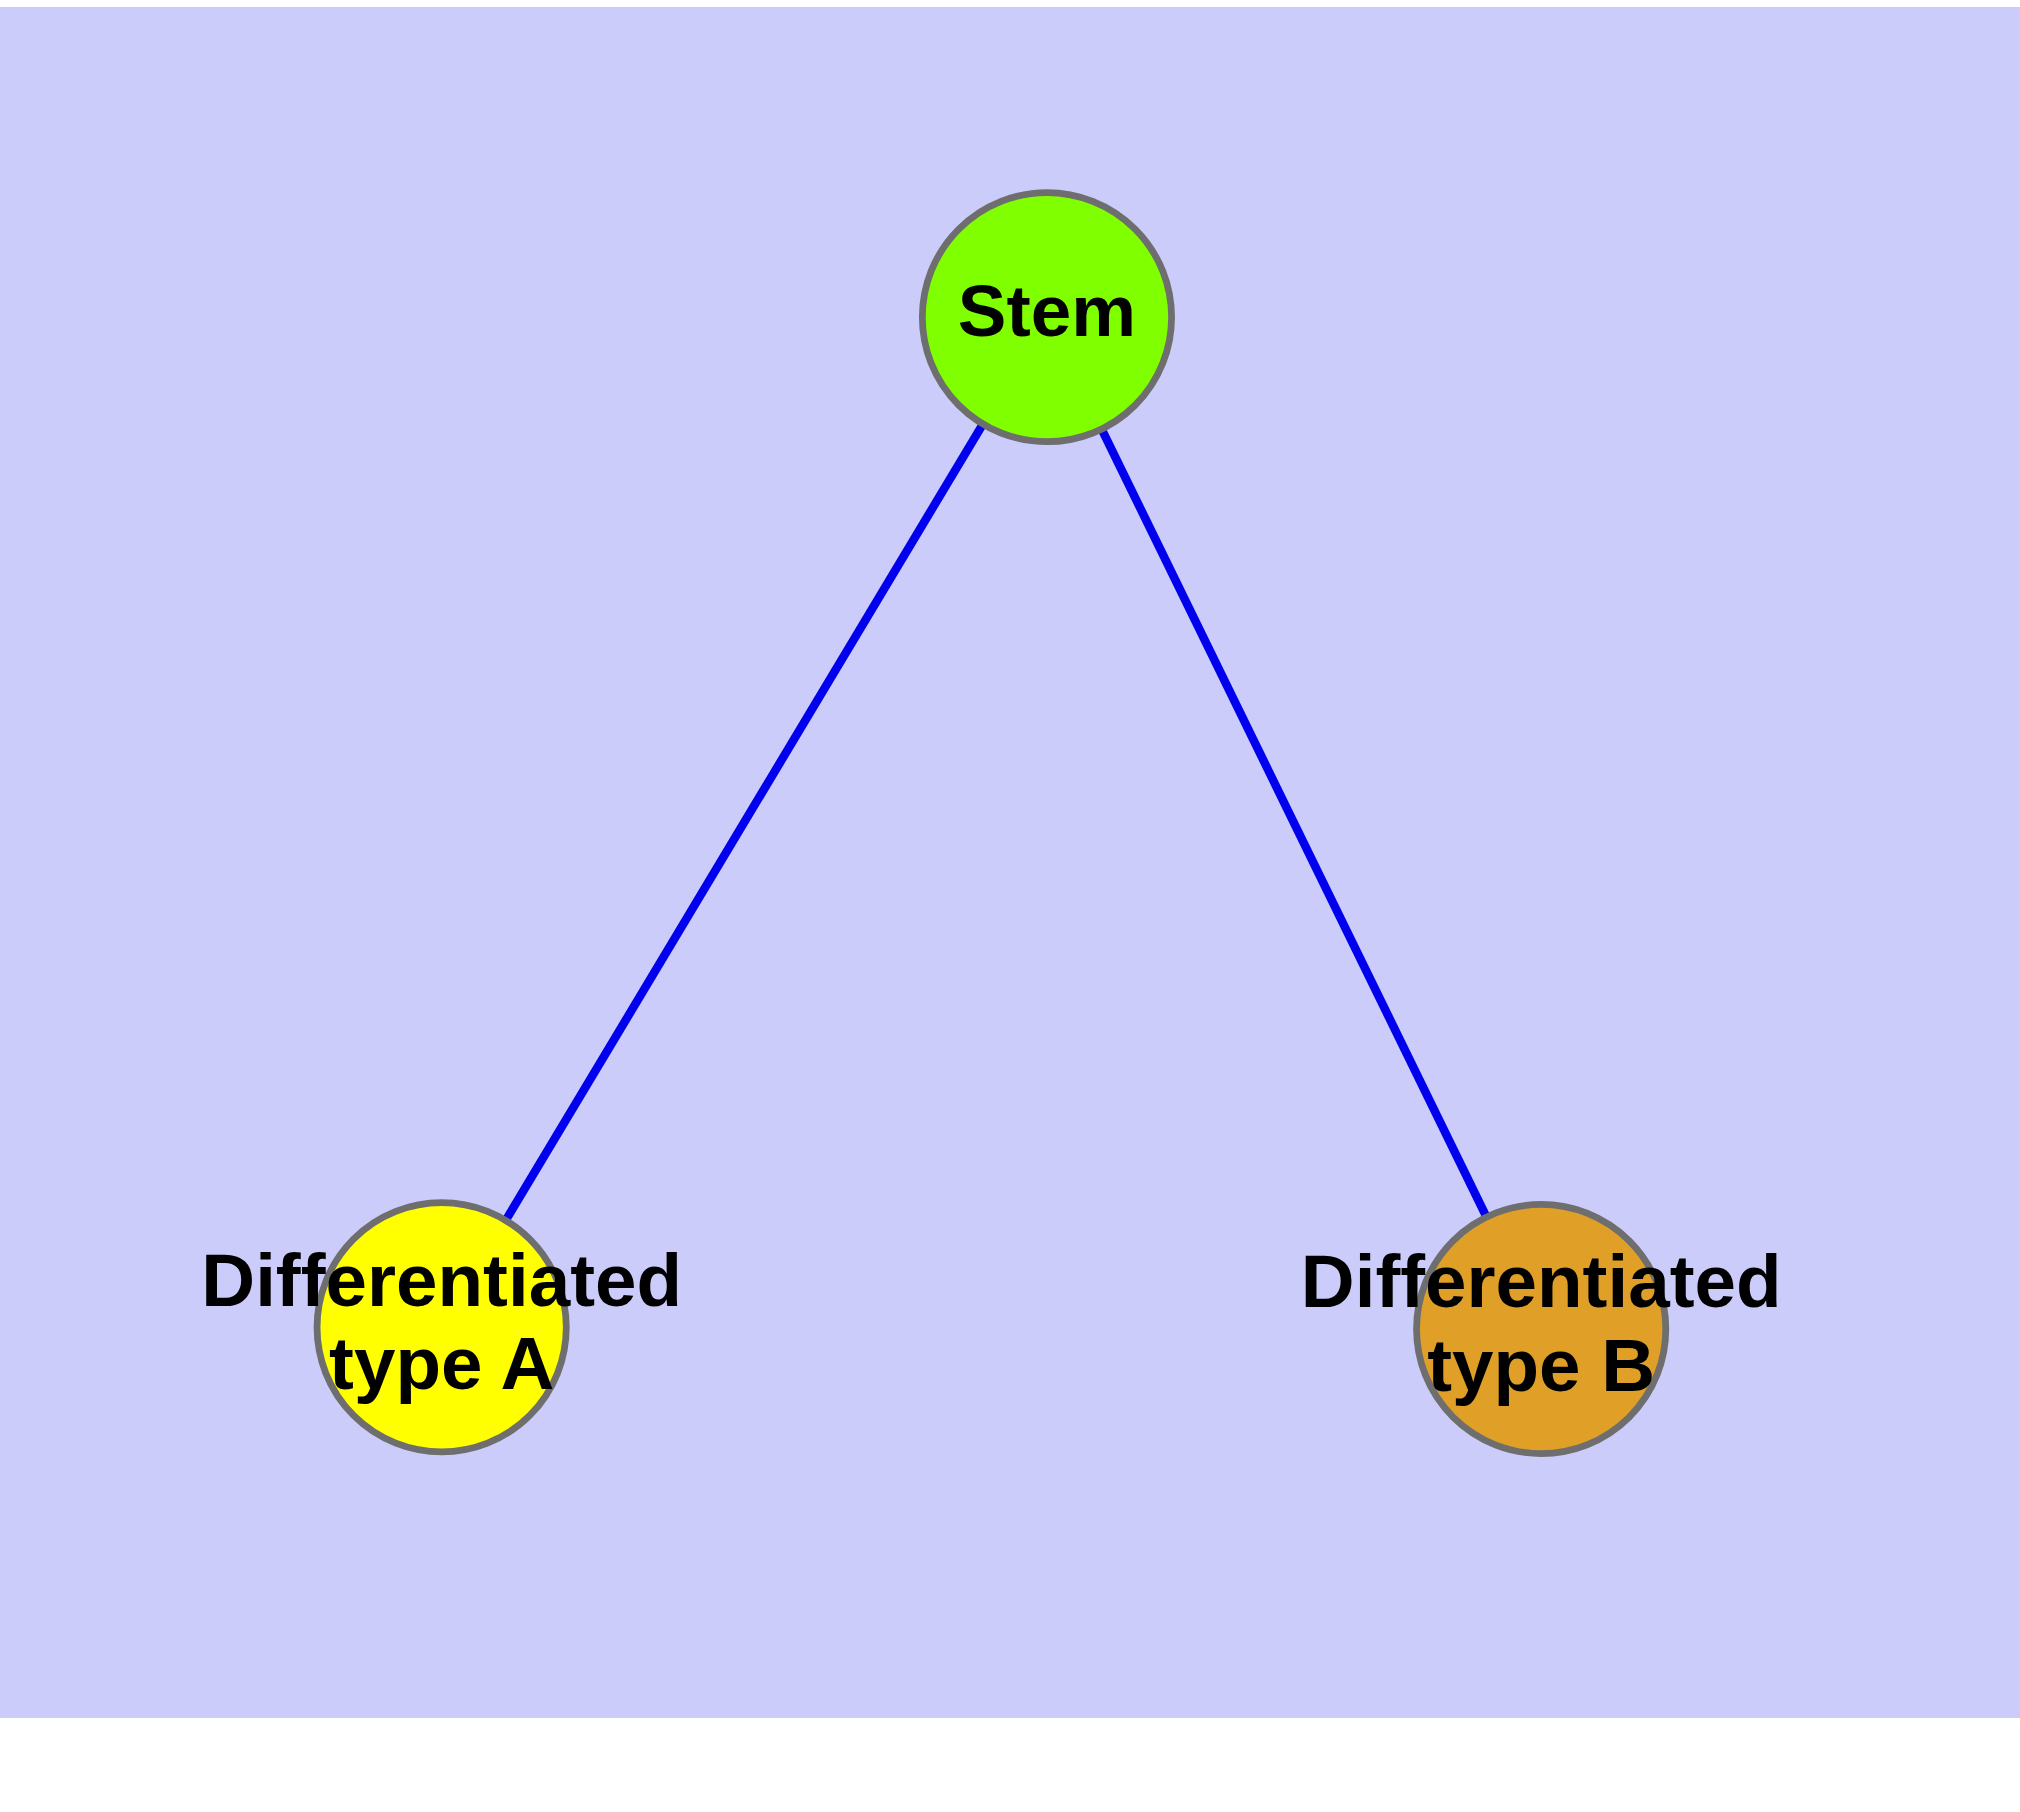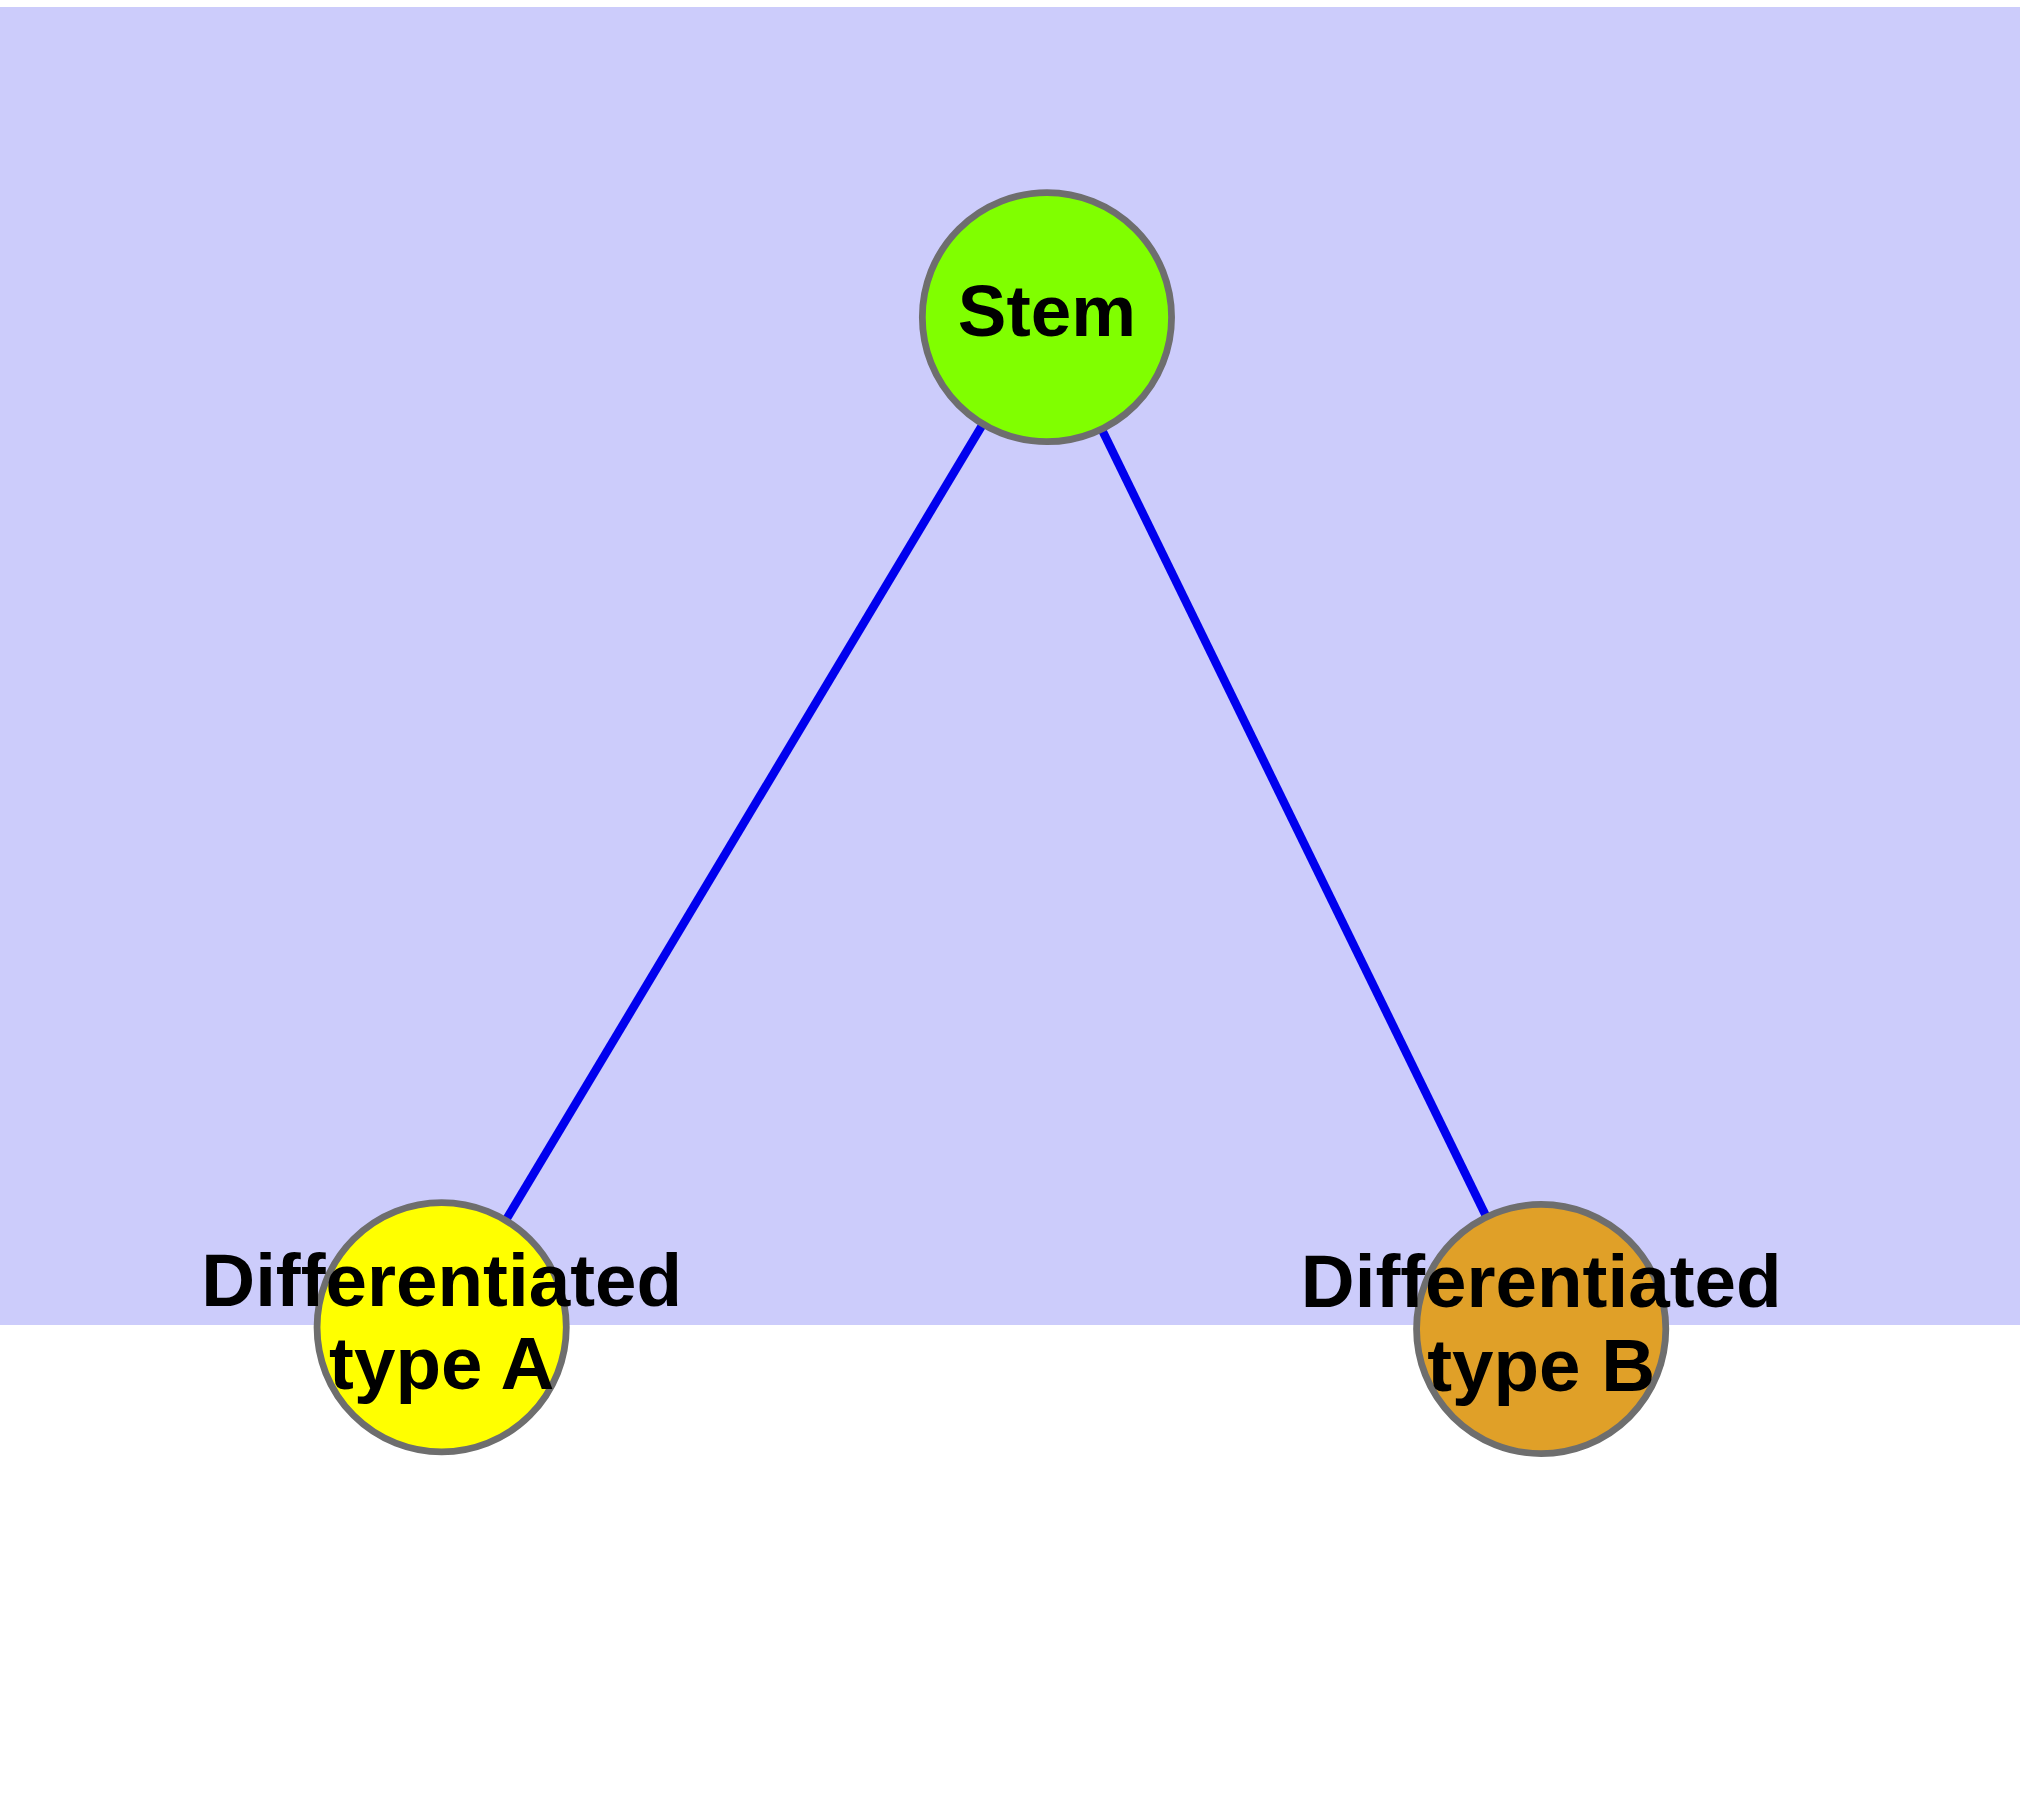--- a/index.html
+++ b/index.html
@@ -14,21 +14,21 @@
     height: 1812px;
     background: #ffffff;
     overflow: hidden;
     font-family: "Liberation Sans", "DejaVu Sans", sans-serif;
   }
   #plot-area {
     position: absolute;
     left: 0;
     top: 6.8px;
     width: 2021px;
-    height: 1318px;
+    height: 1711px;
     background: #ccccfb;
   }
   #graph-svg {
     position: absolute;
     left: 0;
     top: 0;
     width: 2021px;
     height: 1805px;
     display: block;
   }

